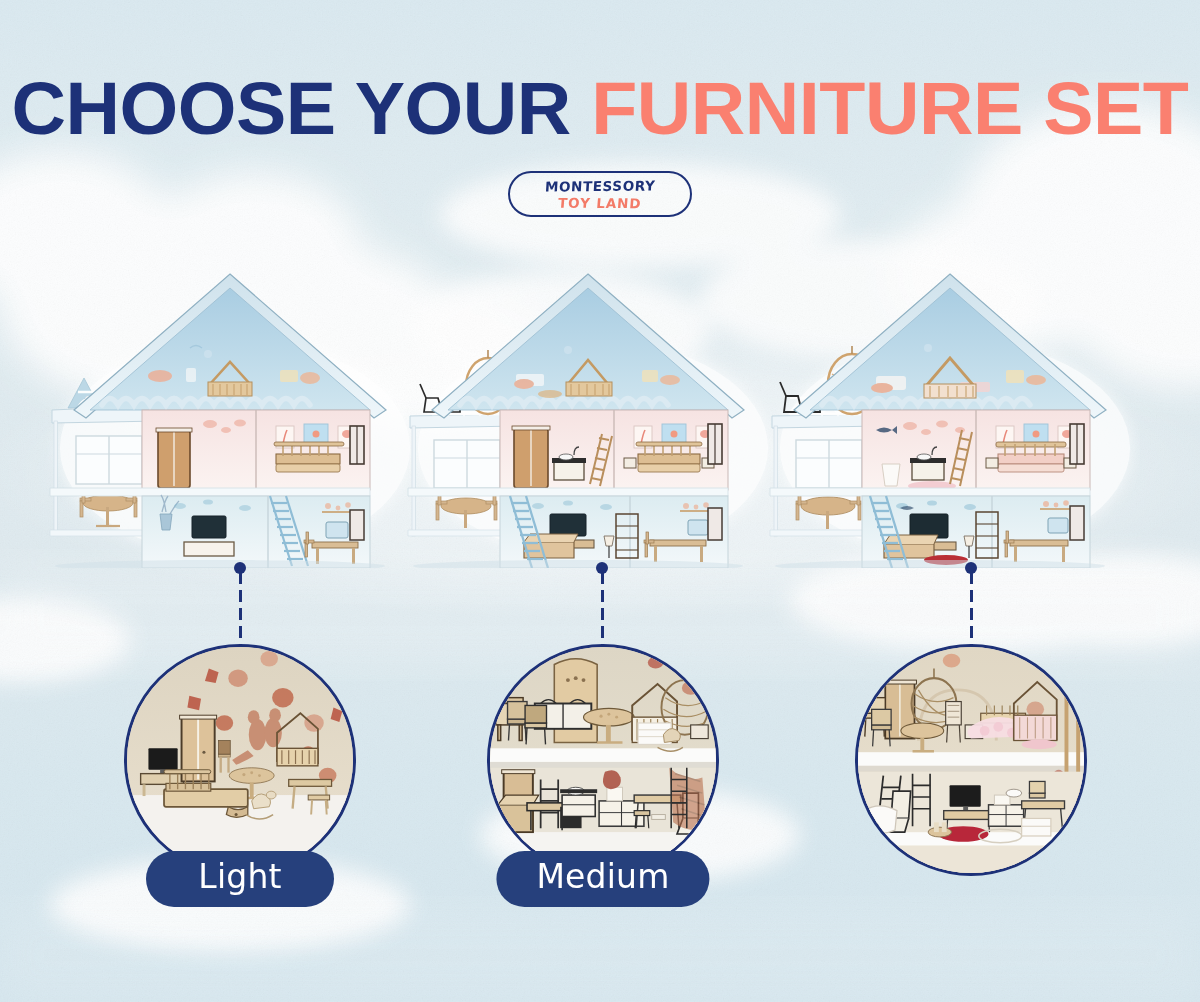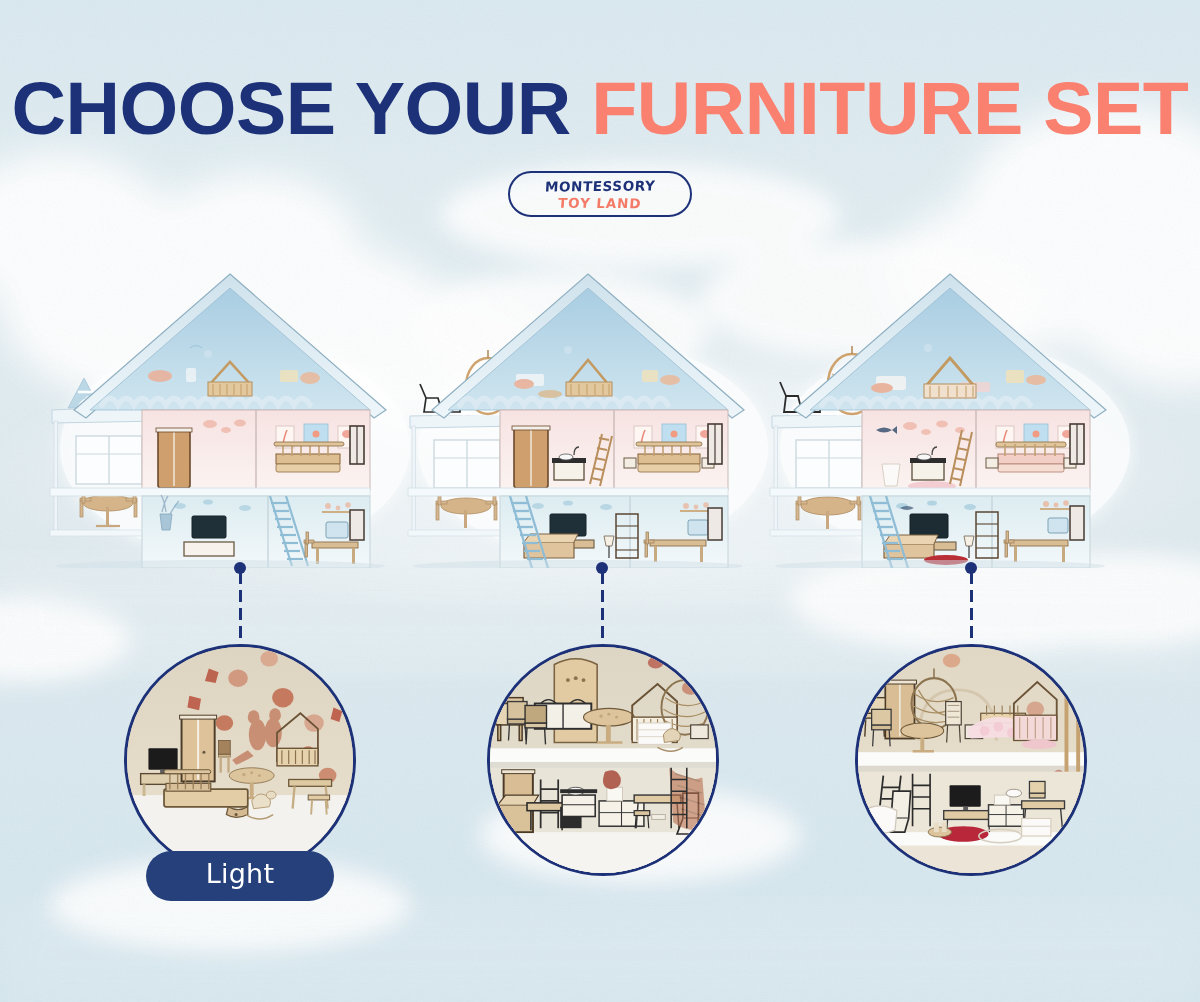--- a/index.html
+++ b/index.html
@@ -135,21 +135,21 @@
 
   .pill {
     position: absolute;
     left: 50%;
     transform: translateX(-50%);
     top: 207px;
     background: #26407c;
     color: #ffffff;
     border-radius: 28px;
     padding: 9px 40px 12px;
-    font-size: 27px;
+    font-size: 33px;
     font-weight: normal;
     font-family: "DejaVu Sans", sans-serif;
     letter-spacing: .2px;
     line-height: 1.06;
     white-space: nowrap;
     text-align: center;
     min-width: 188px;
   }
 </style>
 </head>
@@ -1019,20 +1019,21 @@
             <line x1="186" y1="136" x2="202" y2="136"></line>
               <line x1="186" y1="148" x2="202" y2="148"></line>
             <line x1="186" y1="160" x2="202" y2="160"></line>
               <line x1="186" y1="172" x2="202" y2="172"></line>
           </g>
 
           <path d="M118 128 q12 -5 16 6 q2 11 -10 12 q-12 -2 -6 -18 z" fill="#a84b3c" opacity=".85"></path>
         </svg>
       </div>
     </div>
+    <div class="pill">Medium</div>
   </div>
 
   <div class="detail-card" style="left:855px; top:644px; width:232px;">
     <div class="circle">
       <div class="circle-inner">
         <svg viewBox="0 0 232 232">
           <defs>
             <linearGradient id="wallP" x1="0" y1="0" x2="0" y2="1">
               <stop offset="0" stop-color="#e0d7c4"></stop>
                 <stop offset="1" stop-color="#eae2d1"></stop>

